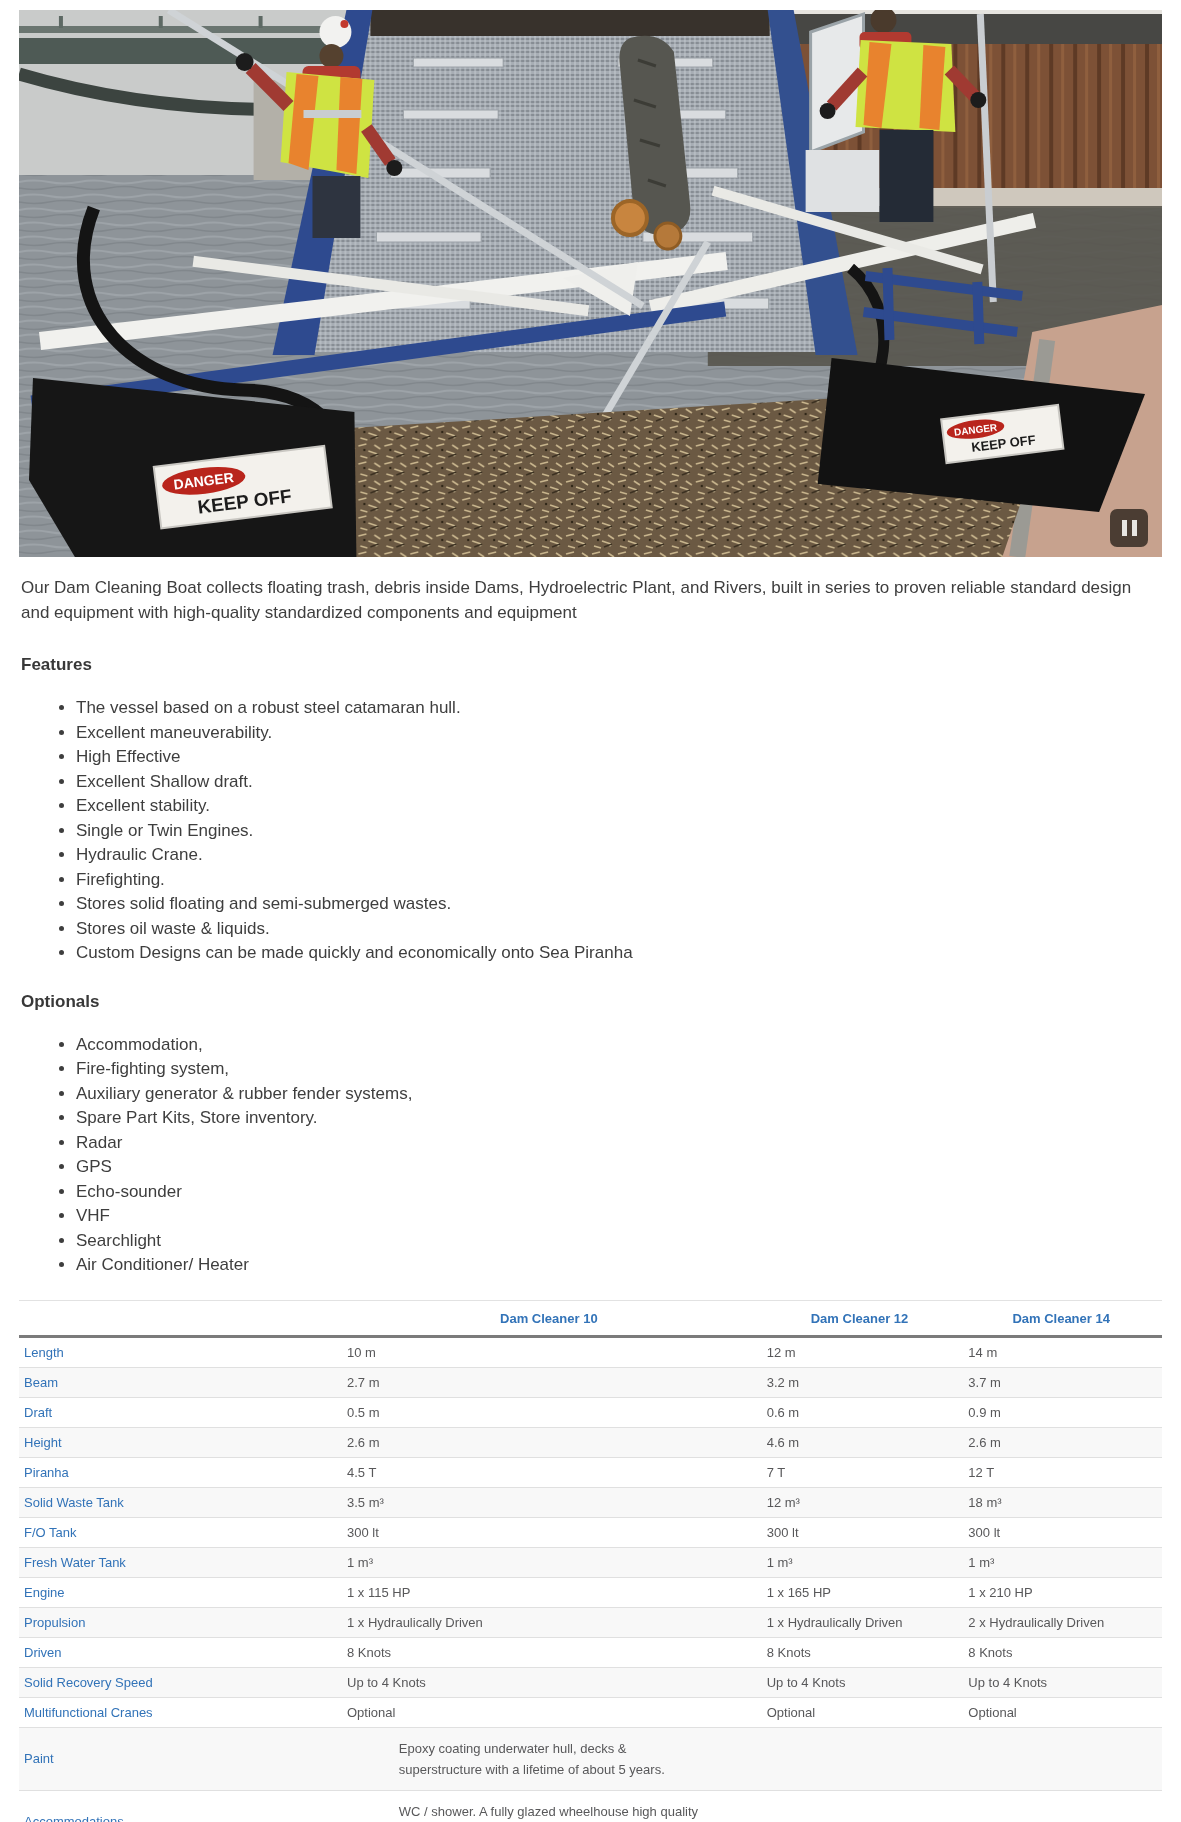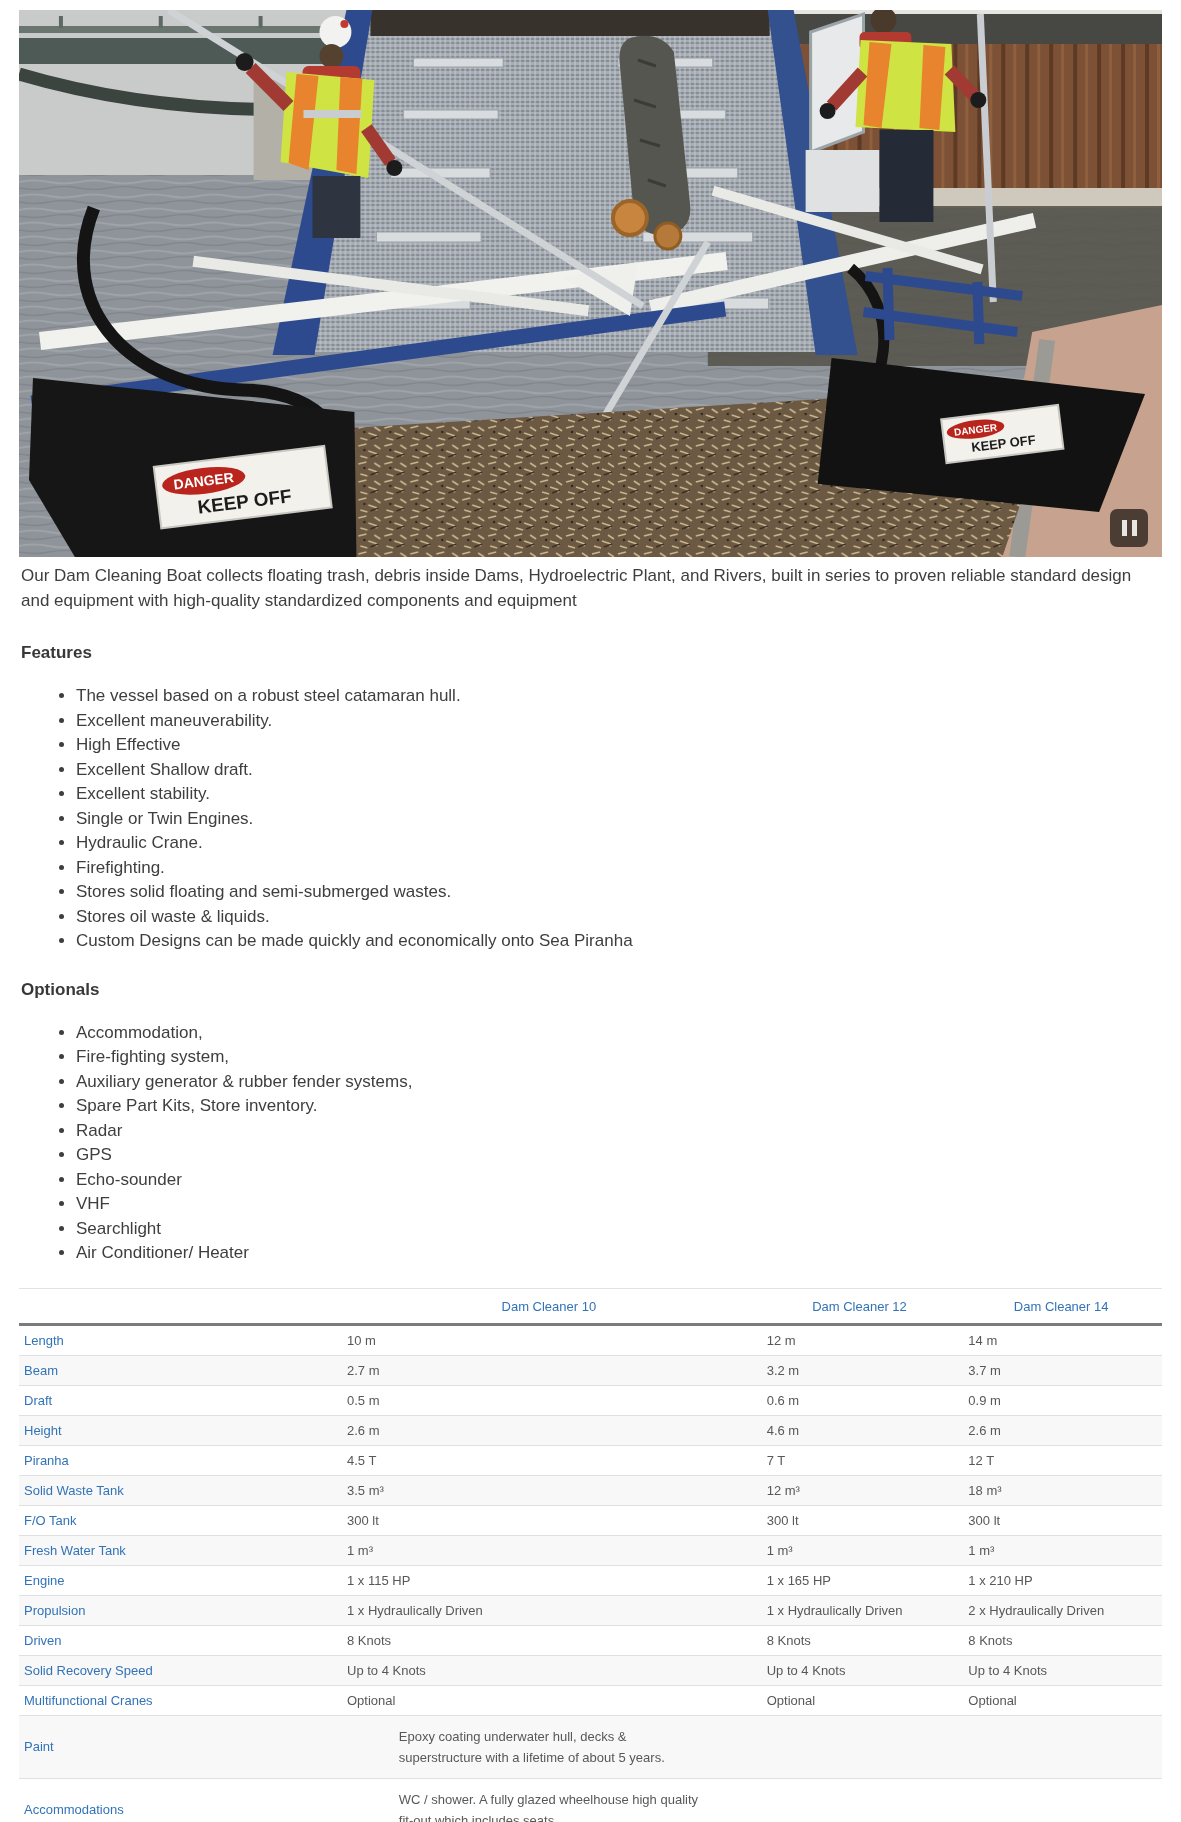--- a/index.html
+++ b/index.html
@@ -7,28 +7,28 @@
   .content{width:1143px;margin-left:19px;}
 
   
   .photo{position:relative;margin-top:10px;width:1143px;height:547px;overflow:hidden;background:#9aa0a3;}
   .photo svg{display:block;width:100%;height:100%;}
   .pause-btn{position:absolute;right:14px;bottom:10px;width:38px;height:38px;border-radius:7px;
     background:rgba(48,39,30,0.82);display:flex;align-items:center;justify-content:center;gap:5px;cursor:pointer;}
   .pause-btn span{display:block;width:5px;height:16px;background:#e8e6e2;}
 
   
-  .intro{margin:6px 0 0 2px;font-size:17px;line-height:25px;color:#3e3e3e;max-width:1143px;}
+  .intro{margin:18px 0 0 2px;font-size:17px;line-height:25px;color:#3e3e3e;max-width:1143px;}
   h3.sec{margin:30px 0 0 2px;font-size:17px;font-weight:bold;color:#383838;}
   ul.blist{margin:24px 0 0 0;padding-left:57px;font-size:17px;color:#3e3e3e;}
   ul.blist li{margin:0 0 7px 0;line-height:17.5px;}
 
   
   table.spec{margin-top:26px;width:1143px;border-collapse:collapse;font-size:13px;color:#58585a;border-top:1px solid #e2e2e2;}
-  table.spec th{font-weight:normal;color:#3273b8;text-align:center;padding:10px 6px 9px;border-bottom:3px solid #7b7b7b;}
+  table.spec th{font-weight:bold;color:#3273b8;text-align:center;padding:10px 6px 9px;border-bottom:3px solid #7b7b7b;}
   table.spec th.lbl{width:308px;}
   table.spec td{border-bottom:1px solid #e0e0e0;padding:7px 8px;text-align:left;vertical-align:middle;}
   table.spec td.lbl{color:#3273b8;font-weight:normal;text-align:left;padding-left:5px;}
   table.spec tbody tr:nth-child(even){background:#f8f8f8;}
   .cellwrap{max-width:300px;margin:0 auto;line-height:21px;padding:3px 0;}
 
   
   .sign-danger{font-family:"Liberation Sans",sans-serif;font-weight:bold;}
 </style>
 </head>

